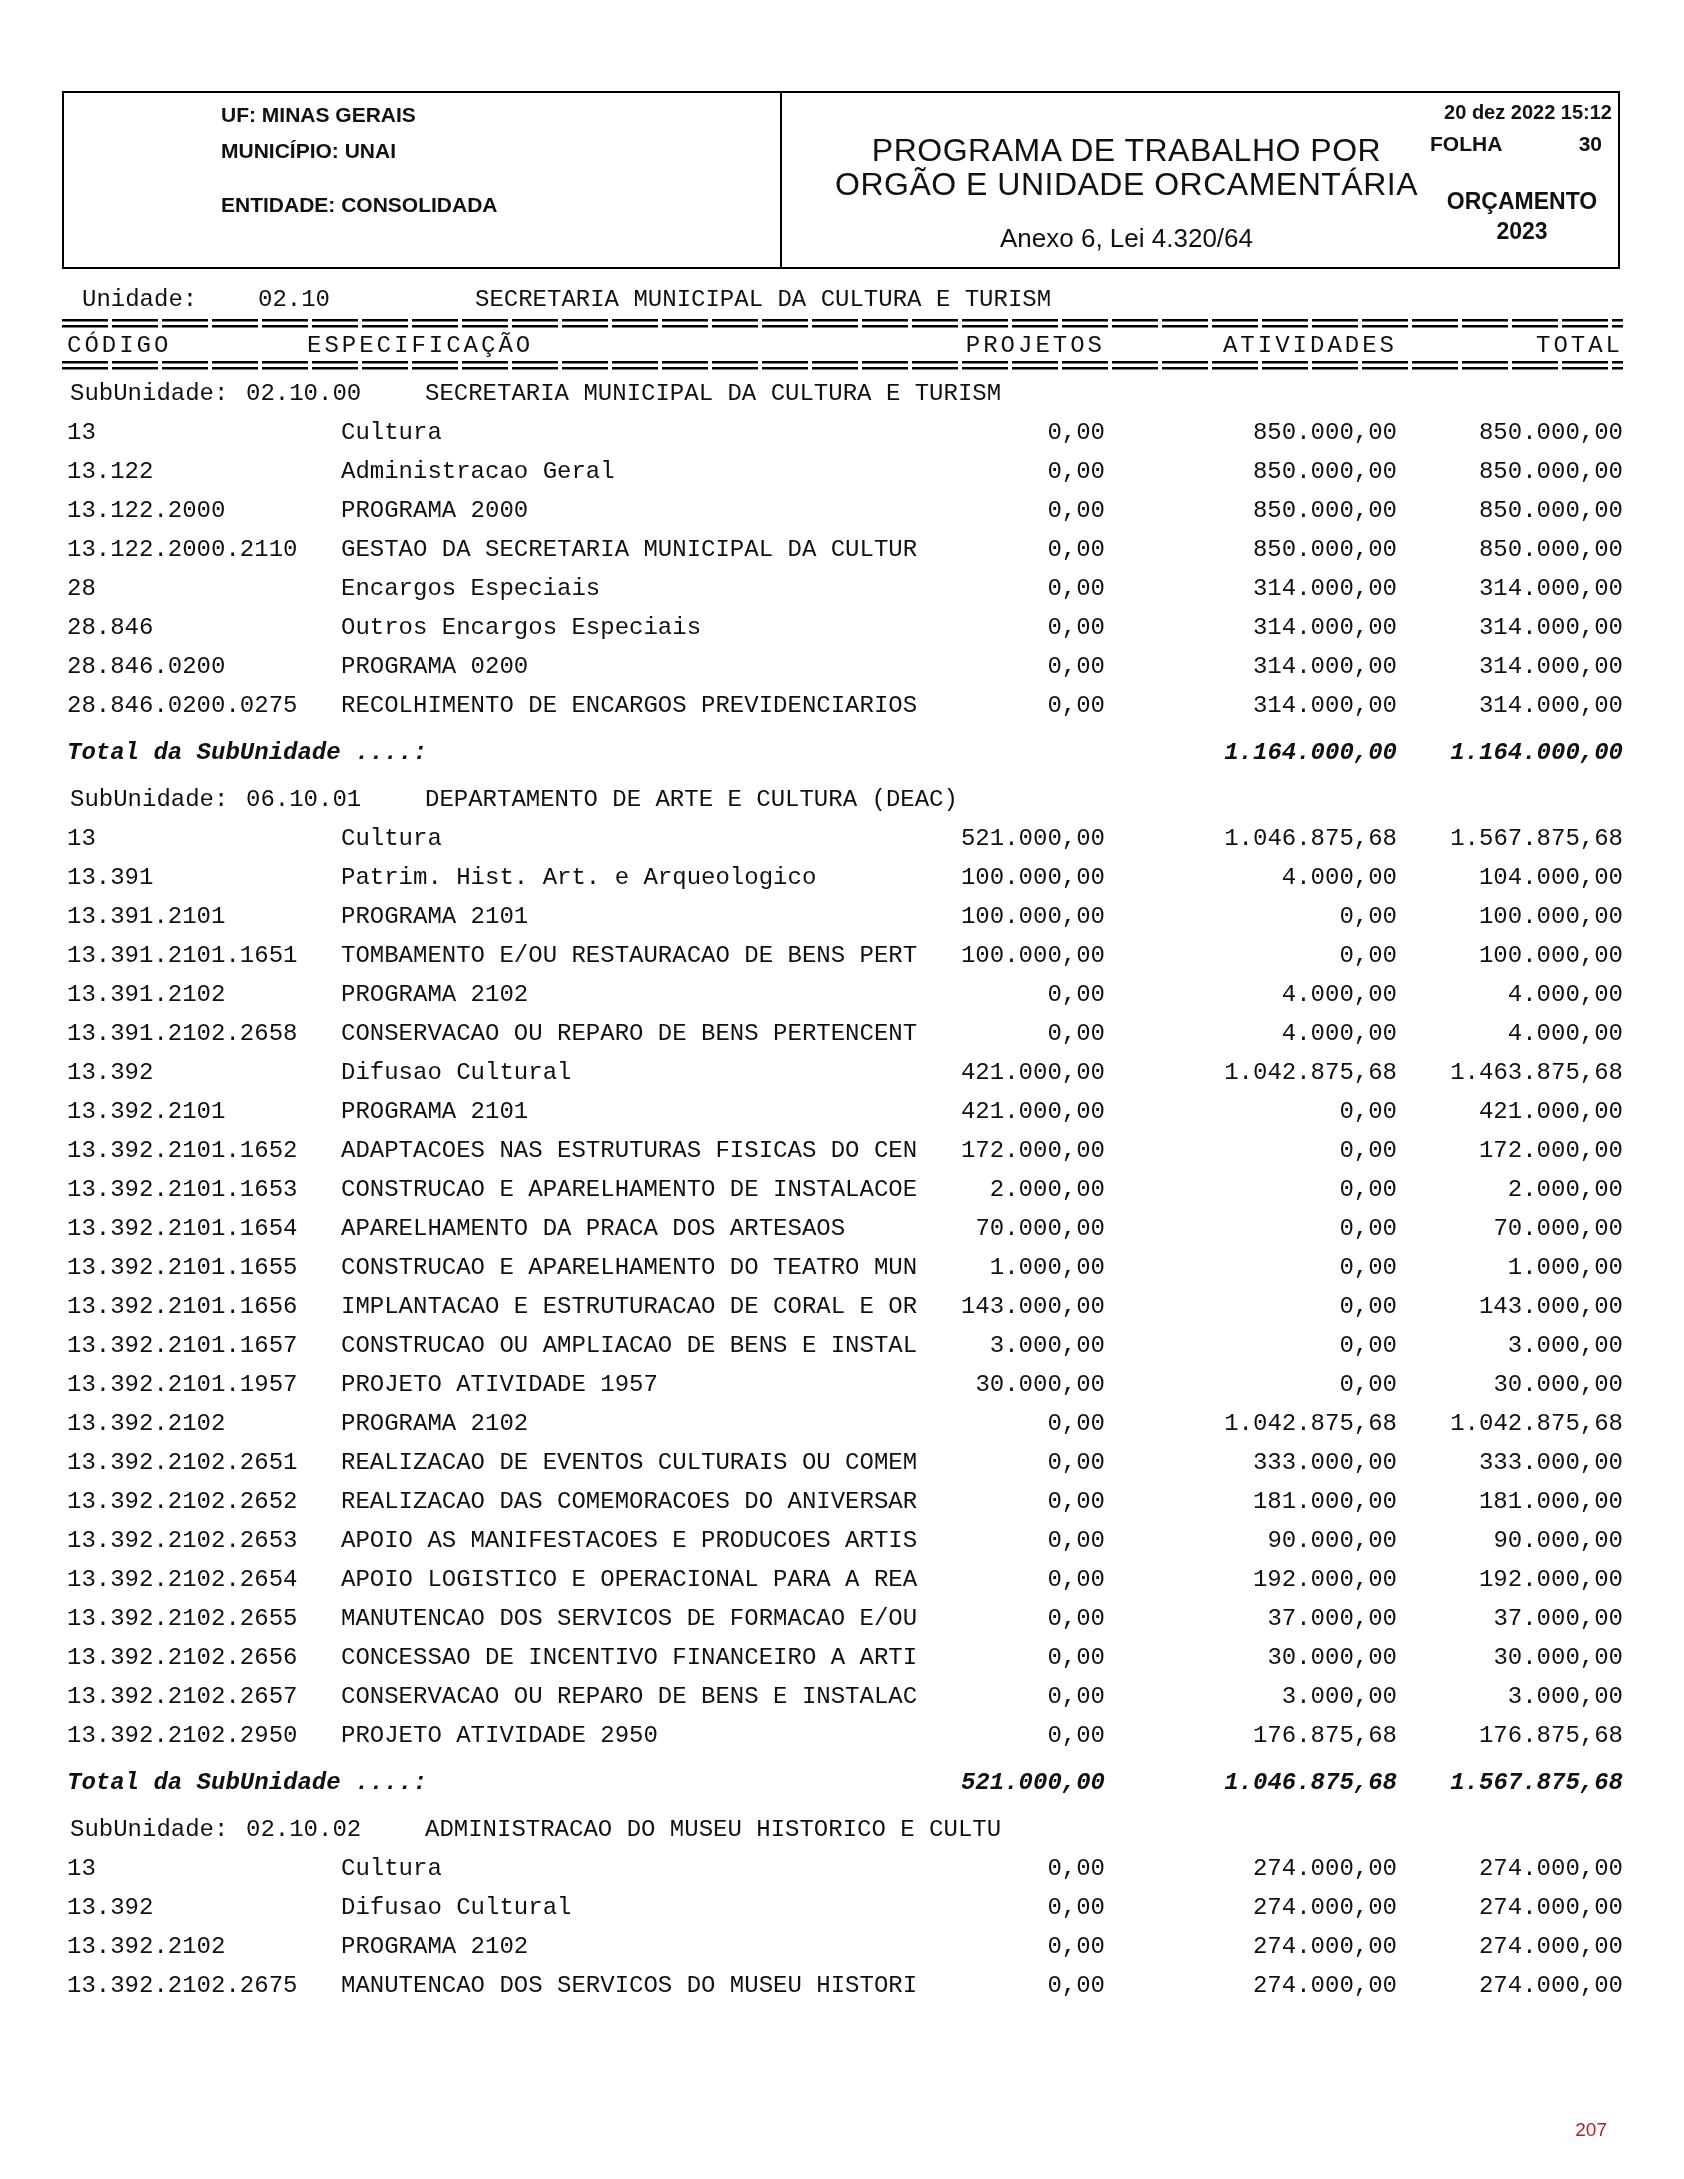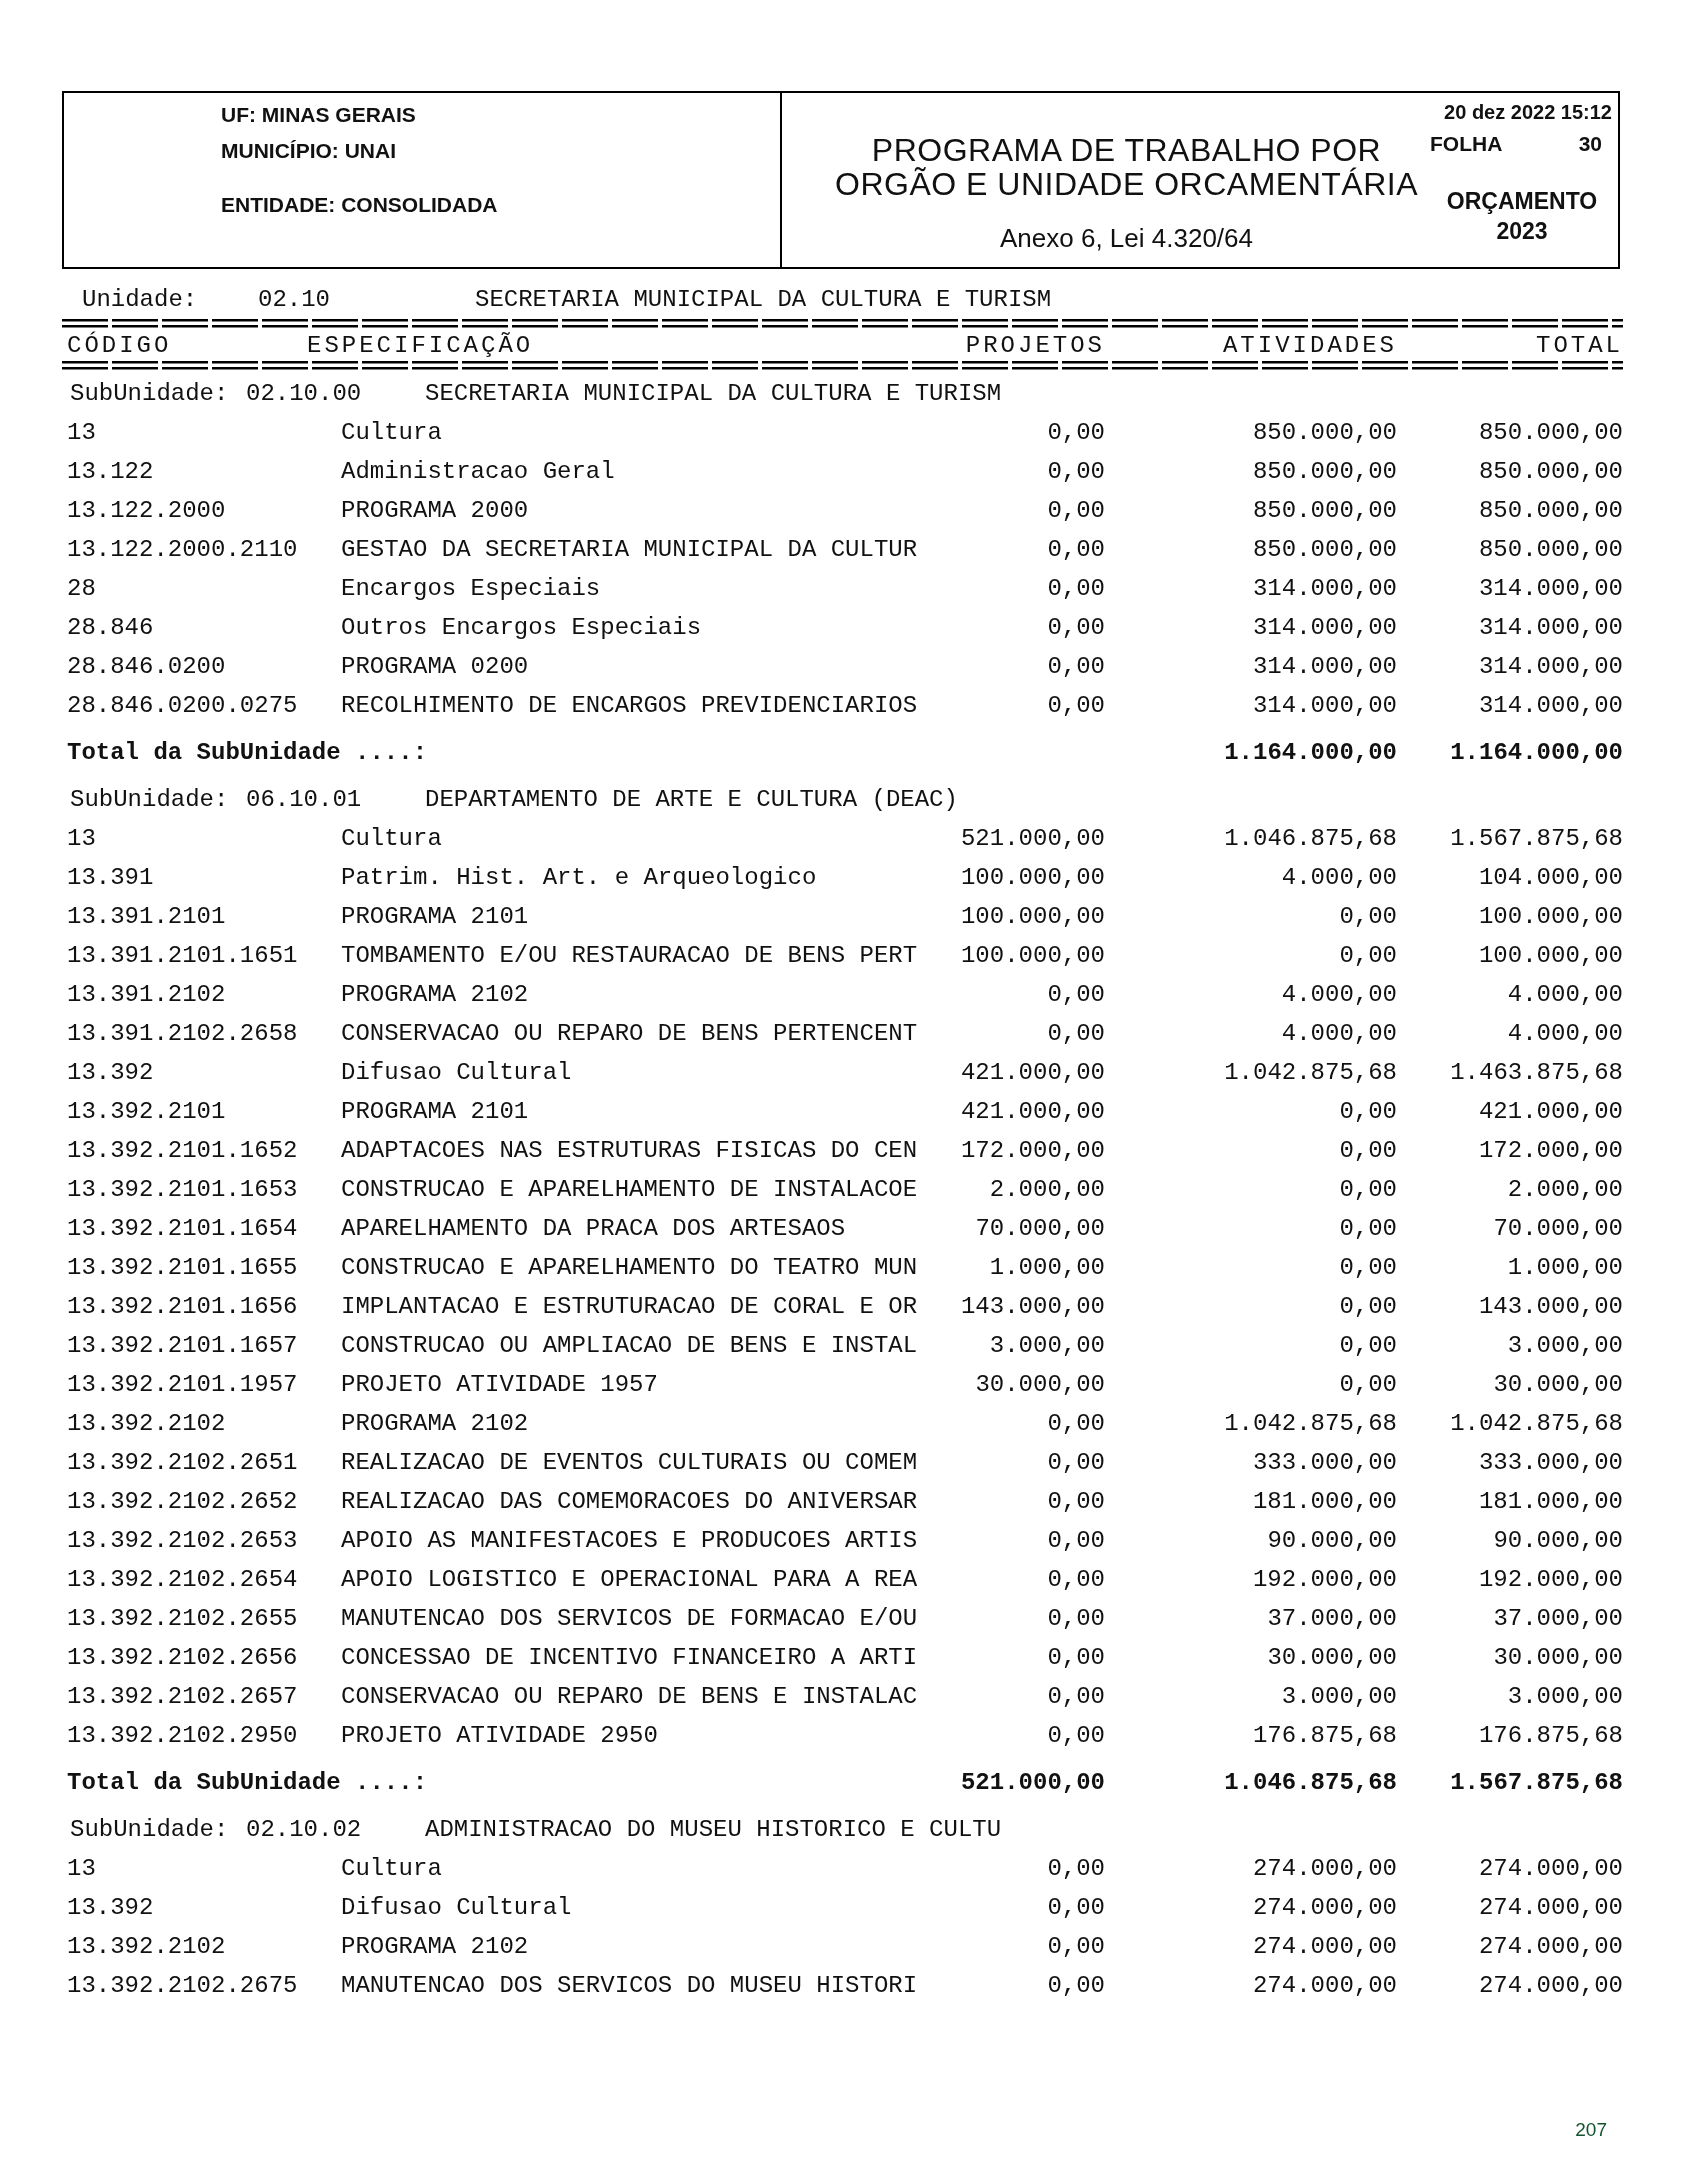--- a/index.html
+++ b/index.html
@@ -66,27 +66,27 @@
     height:39px;margin-top:4px;
     padding-left:70px;box-sizing:border-box;
     font-size:24px;line-height:39px;white-space:nowrap;
   }
   .su-label{display:inline-block;width:176px;}
   .su-code{display:inline-block;width:179px;}
   .row{height:39px;align-items:center;white-space:nowrap;}
   .total-row{
     display:grid;grid-template-columns:873px 165px 292px 226px;
     margin:8px 0 8px 67px;width:1556px;height:39px;align-items:center;
-    font-size:24px;font-weight:bold;white-space:nowrap;
+    font-size:24px;font-weight:bold;white-space:nowrap;font-style:italic;
   }
   
   .footer-num{
     position:absolute;top:2119px;right:77px;
     font-family:"Liberation Sans","DejaVu Sans",sans-serif;
-    font-size:19px;color:#14532d;
+    font-size:19px;color:#b91c1c;
   }
 </style>
 </head>
 <body>
 
 <div class="page">
 
   <div class="header-box">
     <div class="hb-left">
       <div class="hb-line hb-uf">UF: MINAS GERAIS</div>

